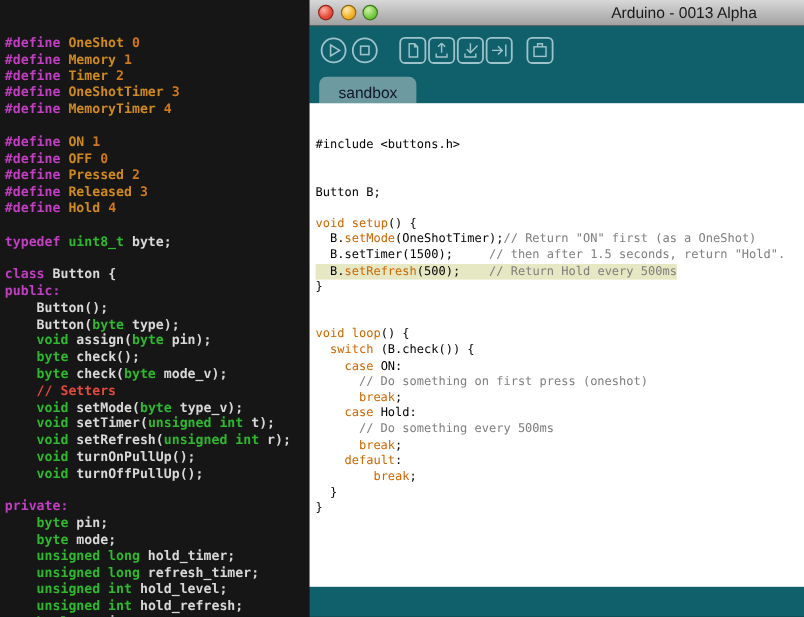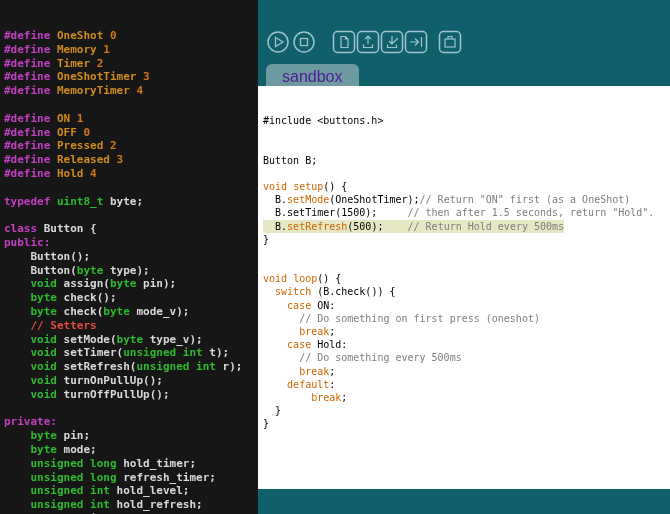--- a/index.html
+++ b/index.html
@@ -29,41 +29,47 @@
   .traffic.green{left:44px;background:radial-gradient(circle at 35% 30%,#d6f0ad,#7bcf48 55%,#4aa21d;);border:1px solid #3c7a13;background:radial-gradient(circle at 35% 30%,#d6f0ad,#7bcf48 55%,#4aa21d)}
   .win-title{position:absolute;top:3px;left:312px;transform:translateX(-50%);font-size:13px;
     color:var(--titlebar_text);white-space:nowrap}
 
   .toolbar{position:absolute;left:0;top:22px;width:100%;height:40px;background:var(--toolbar_teal)}
   .tb-btn{position:absolute;top:8px;width:24px;height:24px;background:transparent;border:none;padding:0;cursor:pointer}
   .tb-btn svg{display:block}
 
   .tabstrip{position:absolute;left:0;top:62px;width:100%;height:24px;background:var(--toolbar_teal)}
   .tab{position:absolute;left:8px;bottom:0;height:22px;padding:4px 16px 0;background:var(--tab_fill);
-    border-radius:6px 6px 0 0;font-size:16px;color:#4c1d95;cursor:pointer;border:none;
+    border-radius:6px 6px 0 0;font-size:13px;color:#0f172a;cursor:pointer;border:none;
     font-family:"Liberation Sans",sans-serif}
 
   .code-area{position:absolute;left:0;top:86px;width:412px;height:403px;background:var(--code_bg);
     padding:6px 0 0 5px;font-family:"DejaVu Sans Mono",monospace;font-size:10px;color:#000;
     white-space:pre;overflow:hidden}
   .code-area .code-line{height:13.2px;line-height:13.2px;width:fit-content;min-width:1px}
   .code-area .code-line.hl{background:var(--highlight_line)}
   .rc-kw{color:var(--code_keyword)}
   .rc-cmt{color:var(--code_comment)}
   .rc-plain{color:var(--code_plain)}
 </style>
 </head>
 <body>
 
 <div class="left-editor">
   <div><div class="code-line"><span class="c-pp">#define </span><span class="c-name">OneShot </span><span class="c-num">0</span></div><div class="code-line"><span class="c-pp">#define </span><span class="c-name">Memory </span><span class="c-num">1</span></div><div class="code-line"><span class="c-pp">#define </span><span class="c-name">Timer </span><span class="c-num">2</span></div><div class="code-line"><span class="c-pp">#define </span><span class="c-name">OneShotTimer </span><span class="c-num">3</span></div><div class="code-line"><span class="c-pp">#define </span><span class="c-name">MemoryTimer </span><span class="c-num">4</span></div><div class="code-line"></div><div class="code-line"><span class="c-pp">#define </span><span class="c-name">ON </span><span class="c-num">1</span></div><div class="code-line"><span class="c-pp">#define </span><span class="c-name">OFF </span><span class="c-num">0</span></div><div class="code-line"><span class="c-pp">#define </span><span class="c-name">Pressed </span><span class="c-num">2</span></div><div class="code-line"><span class="c-pp">#define </span><span class="c-name">Released </span><span class="c-num">3</span></div><div class="code-line"><span class="c-pp">#define </span><span class="c-name">Hold </span><span class="c-num">4</span></div><div class="code-line"></div><div class="code-line"><span class="c-pp">typedef </span><span class="c-type">uint8_t </span><span class="c-plain">byte;</span></div><div class="code-line"></div><div class="code-line"><span class="c-pp">class </span><span class="c-plain">Button {</span></div><div class="code-line"><span class="c-pp">public:</span></div><div class="code-line"><span class="c-plain">    Button();</span></div><div class="code-line"><span class="c-plain">    Button(</span><span class="c-type">byte</span><span class="c-plain"> type);</span></div><div class="code-line"><span class="c-plain">    </span><span class="c-type">void</span><span class="c-plain"> assign(</span><span class="c-type">byte</span><span class="c-plain"> pin);</span></div><div class="code-line"><span class="c-plain">    </span><span class="c-type">byte</span><span class="c-plain"> check();</span></div><div class="code-line"><span class="c-plain">    </span><span class="c-type">byte</span><span class="c-plain"> check(</span><span class="c-type">byte</span><span class="c-plain"> mode_v);</span></div><div class="code-line"><span class="c-plain">    </span><span class="c-cmt">// Setters</span></div><div class="code-line"><span class="c-plain">    </span><span class="c-type">void</span><span class="c-plain"> setMode(</span><span class="c-type">byte</span><span class="c-plain"> type_v);</span></div><div class="code-line"><span class="c-plain">    </span><span class="c-type">void</span><span class="c-plain"> setTimer(</span><span class="c-type">unsigned int</span><span class="c-plain"> t);</span></div><div class="code-line"><span class="c-plain">    </span><span class="c-type">void</span><span class="c-plain"> setRefresh(</span><span class="c-type">unsigned int</span><span class="c-plain"> r);</span></div><div class="code-line"><span class="c-plain">    </span><span class="c-type">void</span><span class="c-plain"> turnOnPullUp();</span></div><div class="code-line"><span class="c-plain">    </span><span class="c-type">void</span><span class="c-plain"> turnOffPullUp();</span></div><div class="code-line"></div><div class="code-line"><span class="c-pp">private:</span></div><div class="code-line"><span class="c-plain">    </span><span class="c-type">byte</span><span class="c-plain"> pin;</span></div><div class="code-line"><span class="c-plain">    </span><span class="c-type">byte</span><span class="c-plain"> mode;</span></div><div class="code-line"><span class="c-plain">    </span><span class="c-type">unsigned long</span><span class="c-plain"> hold_timer;</span></div><div class="code-line"><span class="c-plain">    </span><span class="c-type">unsigned long</span><span class="c-plain"> refresh_timer;</span></div><div class="code-line"><span class="c-plain">    </span><span class="c-type">unsigned int</span><span class="c-plain"> hold_level;</span></div><div class="code-line"><span class="c-plain">    </span><span class="c-type">unsigned int</span><span class="c-plain"> hold_refresh;</span></div><div class="code-line"><span class="c-plain">    </span><span class="c-type">bool</span><span class="c-plain"> previous;</span></div></div>
 </div>
 
 <div class="window">
 
+  <div class="titlebar">
+    <span class="traffic red"></span>
+    <span class="traffic yellow"></span>
+    <span class="traffic green"></span>
+    <span class="win-title">Arduino - 0013 Alpha</span>
+  </div>
 
   <div class="toolbar">
     <button class="tb-btn" style="left:8px">
       <svg width="24" height="24">
         <circle cx="12" cy="12" r="10" fill="none" stroke="#9fc3cb" stroke-width="1.5"></circle>
         <path d="M9.5 7.5 L17 12 L9.5 16.5 Z" fill="none" stroke="#9fc3cb" stroke-width="1.3"></path>
       </svg>
     </button>
     <button class="tb-btn" style="left:34px">
       <svg width="24" height="24">

